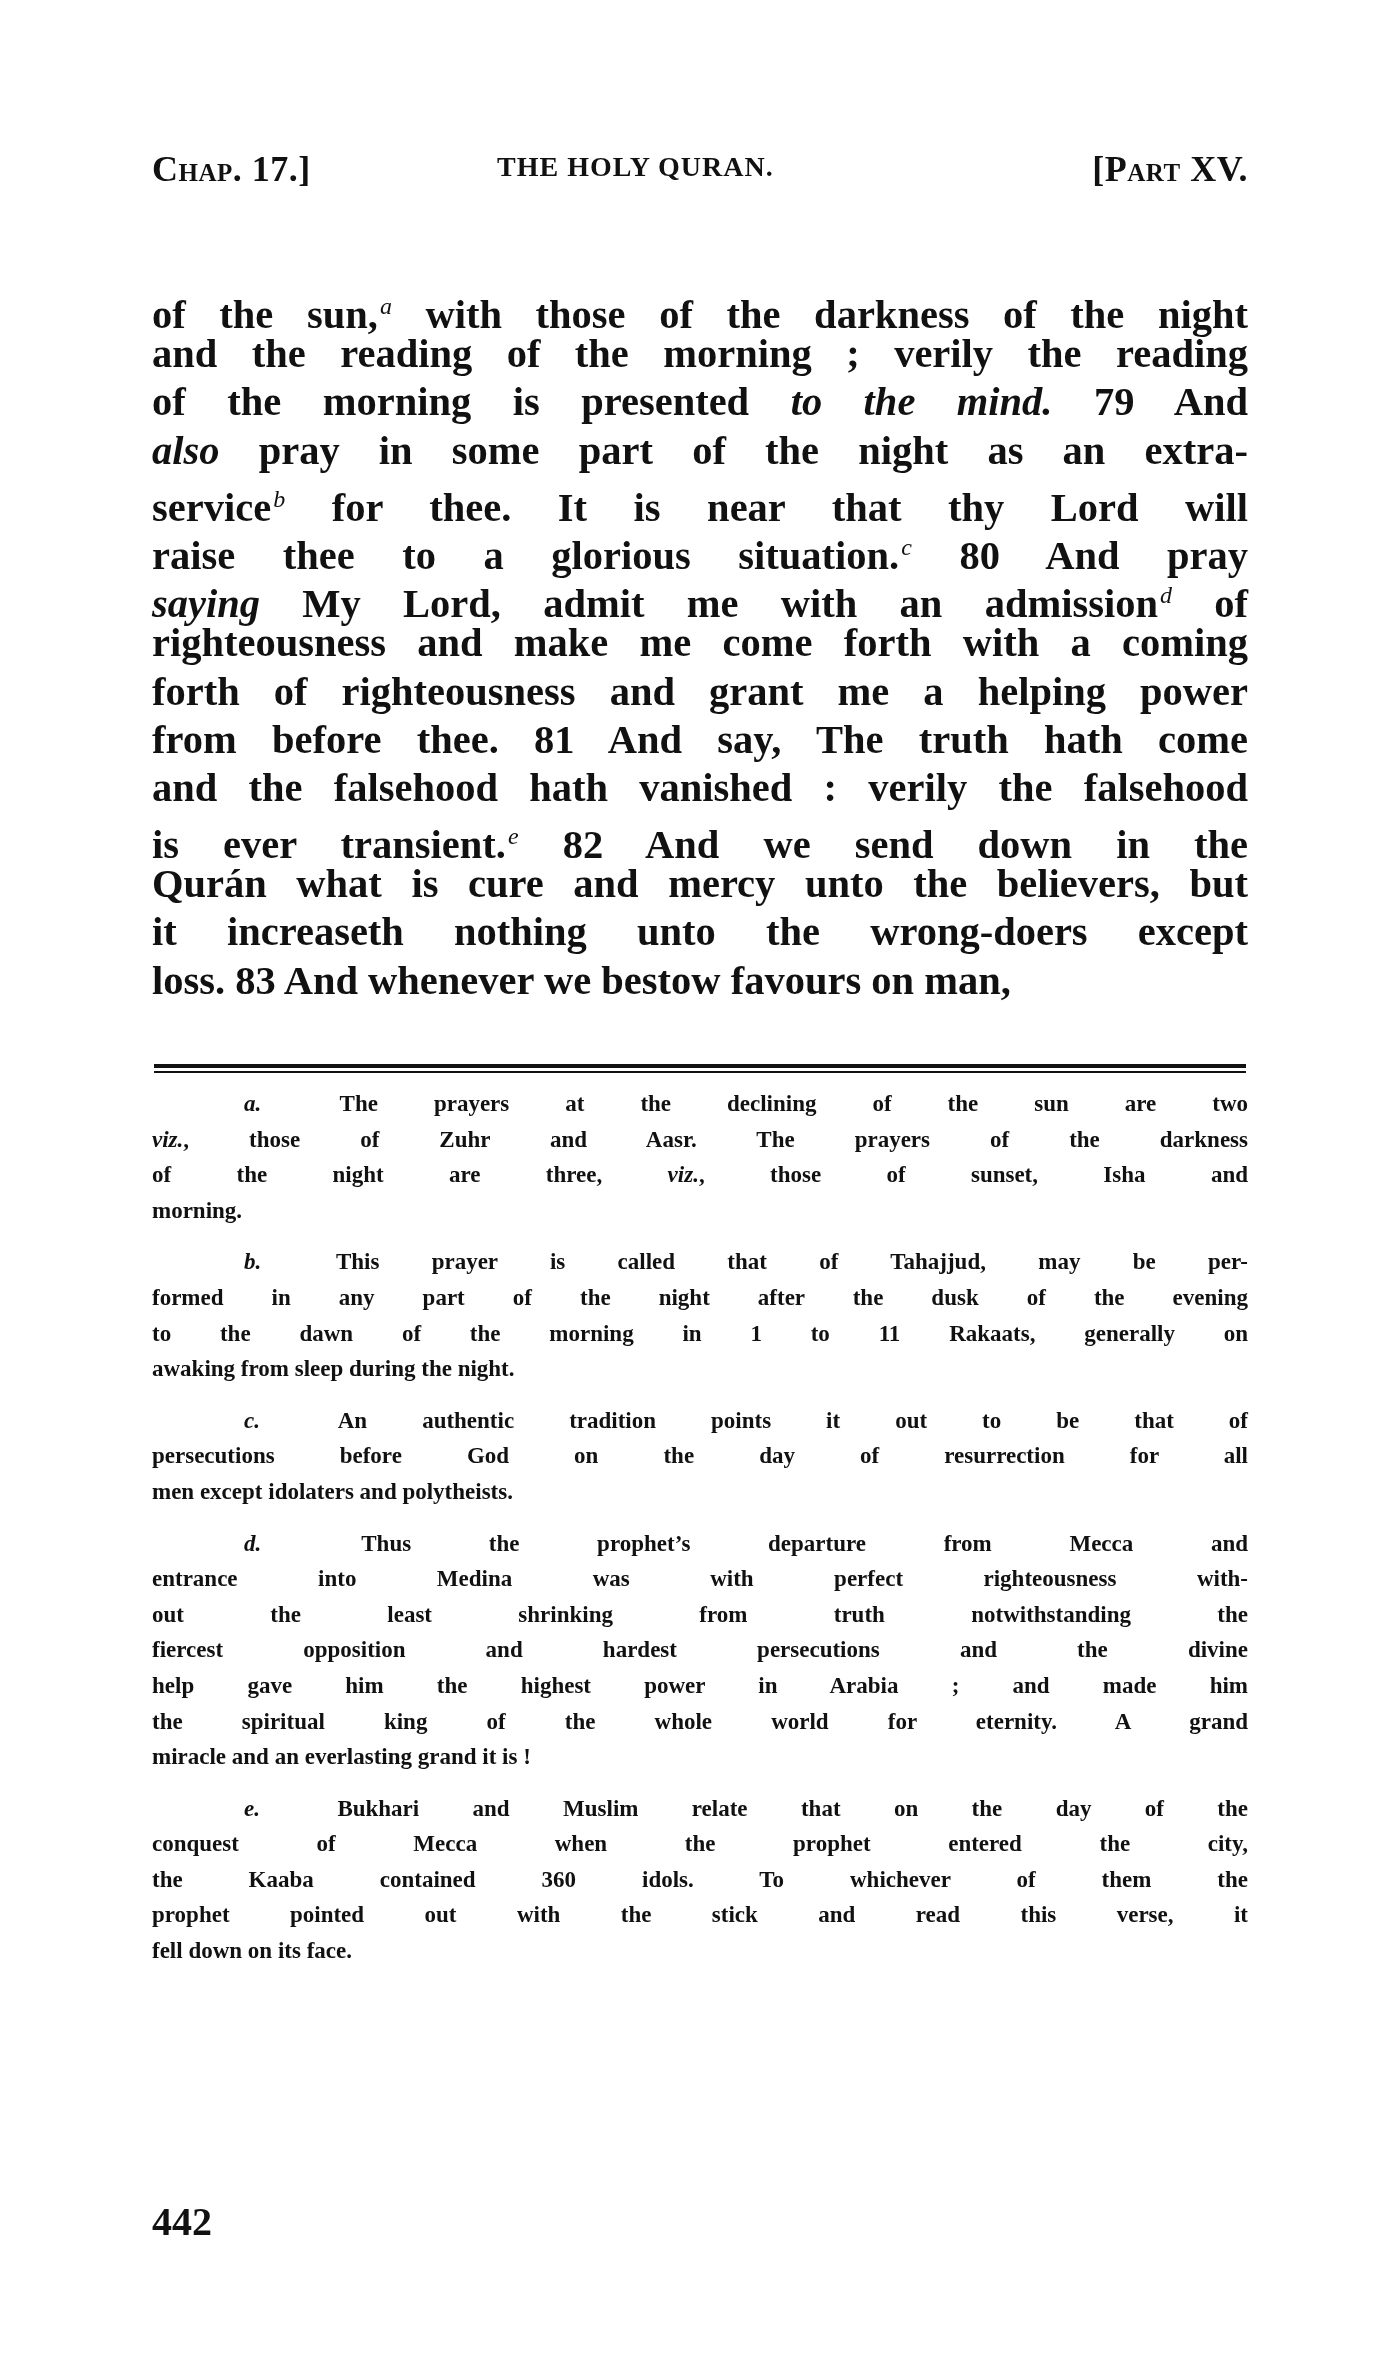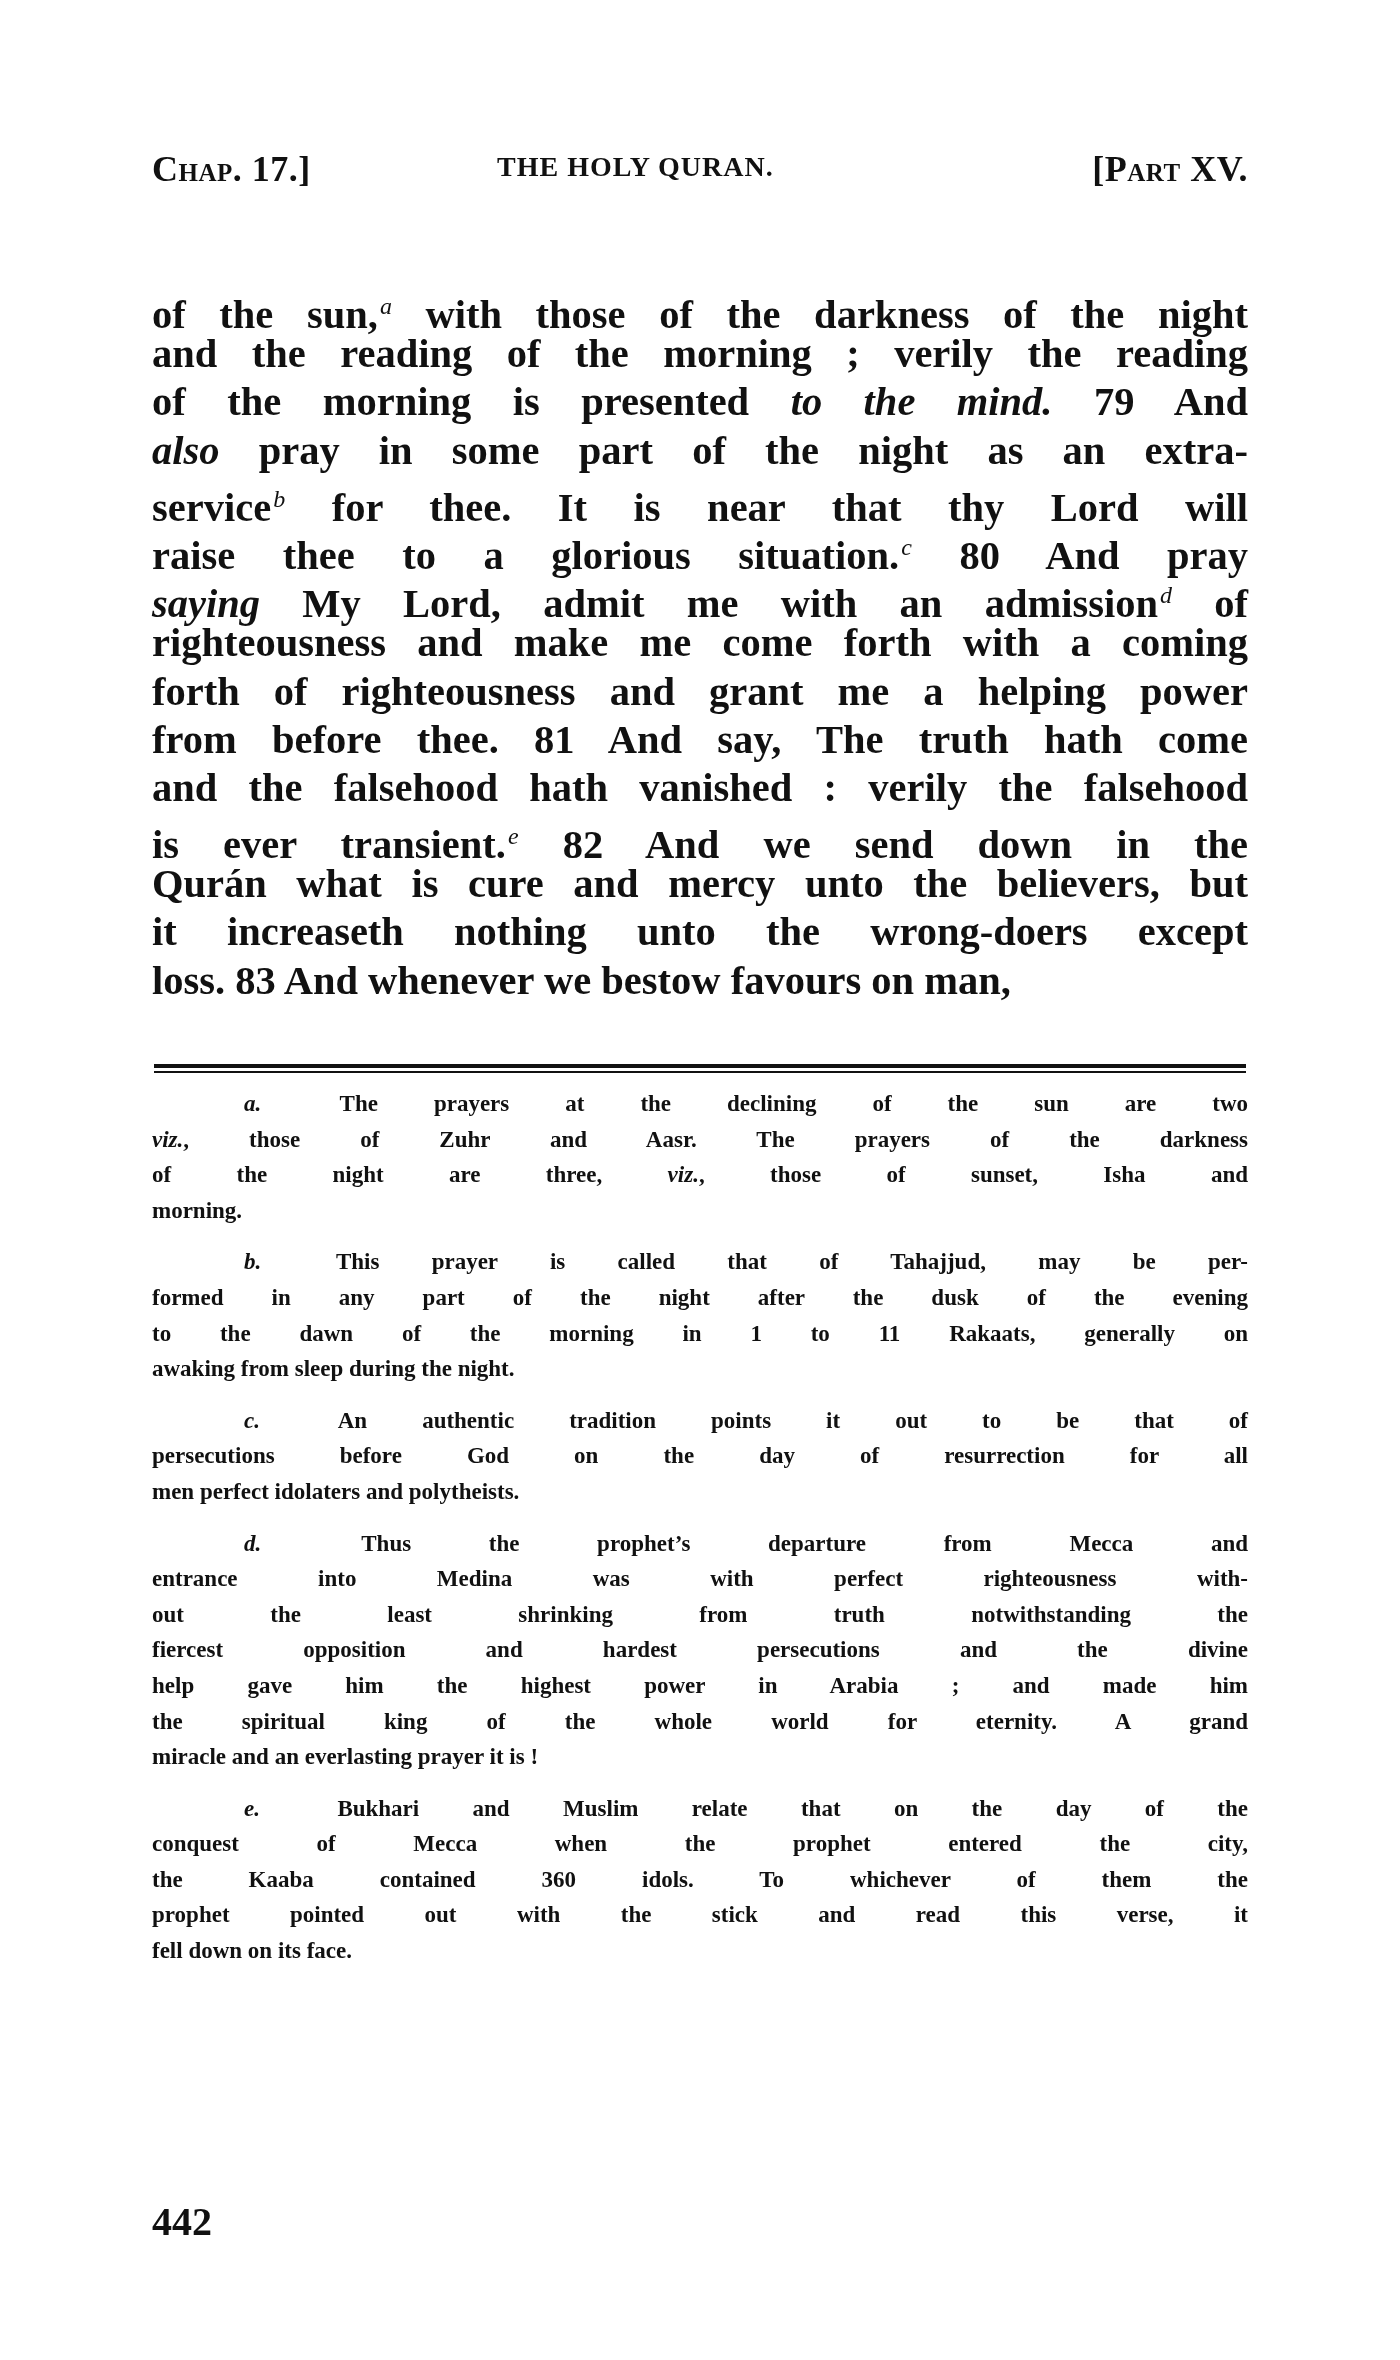--- a/index.html
+++ b/index.html
@@ -84,30 +84,30 @@
       </div>
       <div class="fn">
         <span class="line"><span class="mark">b.</span> <span>This prayer is called that of Tahajjud, may be per-</span></span>
         <span class="line"><span>formed in any part of the night after the dusk of the evening</span></span>
         <span class="line"><span>to the dawn of the morning in 1 to 11 Rakaats, generally on</span></span>
         <span class="line last"><span>awaking from sleep during the night.</span></span>
       </div>
       <div class="fn">
         <span class="line"><span class="mark">c.</span> <span>An authentic tradition points it out to be that of</span></span>
         <span class="line"><span>persecutions before God on the day of resurrection for all</span></span>
-        <span class="line last"><span>men perfect idolaters and polytheists.</span></span>
+        <span class="line last"><span>men except idolaters and polytheists.</span></span>
       </div>
       <div class="fn">
         <span class="line"><span class="mark">d.</span> <span>Thus the prophet’s departure from Mecca and</span></span>
         <span class="line"><span>entrance into Medina was with perfect righteousness with-</span></span>
         <span class="line"><span>out the least shrinking from truth notwithstanding the</span></span>
         <span class="line"><span>fiercest opposition and hardest persecutions and the divine</span></span>
         <span class="line"><span>help gave him the highest power in Arabia ; and made him</span></span>
         <span class="line"><span>the spiritual king of the whole world for eternity. A grand</span></span>
-        <span class="line last"><span>miracle and an everlasting prayer it is !</span></span>
+        <span class="line last"><span>miracle and an everlasting grand it is !</span></span>
       </div>
       <div class="fn">
         <span class="line"><span class="mark">e.</span> <span>Bukhari and Muslim relate that on the day of the</span></span>
         <span class="line"><span>conquest of Mecca when the prophet entered the city,</span></span>
         <span class="line"><span>the Kaaba contained 360 idols. To whichever of them the</span></span>
         <span class="line"><span>prophet pointed out with the stick and read this verse, it</span></span>
         <span class="line last"><span>fell down on its face.</span></span>
       </div>
     </div>
 

